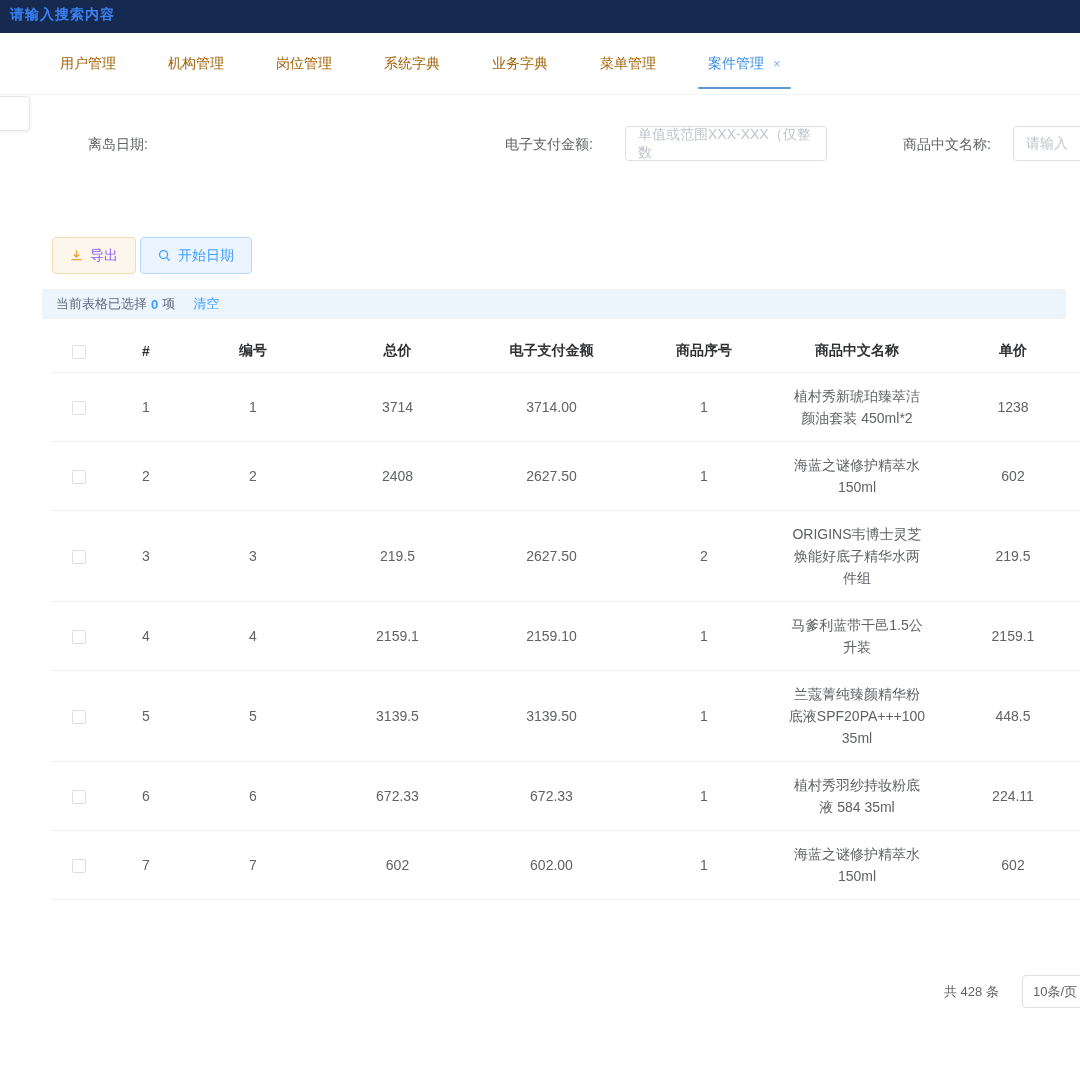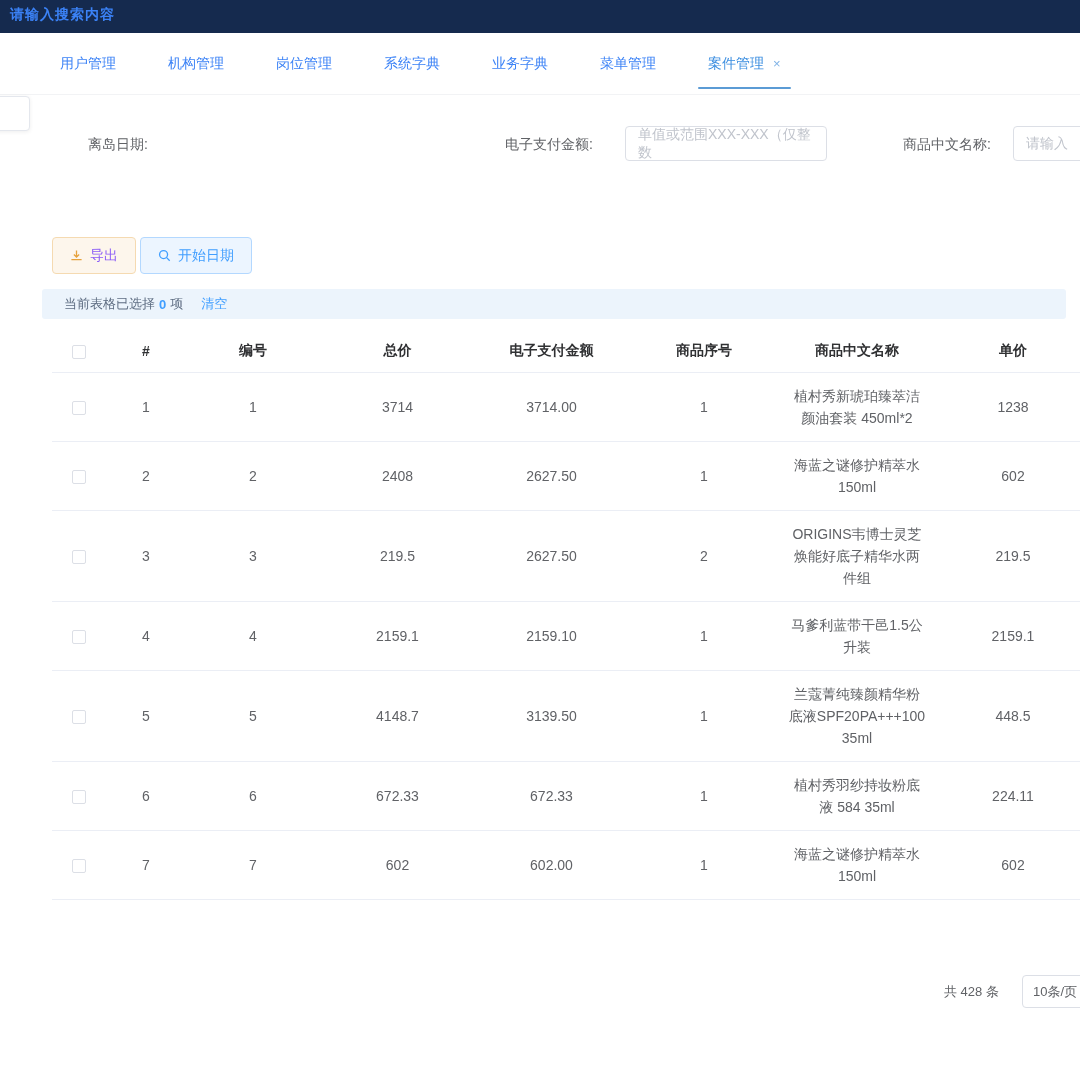--- a/index.html
+++ b/index.html
@@ -22,21 +22,21 @@
   }
   
   .tabbar {
     position:absolute; top:33px; left:0; width:1080px; height:62px;
     background:#ffffff; display:flex; align-items:center;
     padding-left:60px; gap:52px;
     border-bottom:1px solid #f2f3f5;
   }
   .tab {
     position:relative; display:flex; align-items:center; gap:9px;
-    font-size:14px; color:#3b82f6; cursor:pointer; white-space:nowrap;
+    font-size:14px; color:#a16207; cursor:pointer; white-space:nowrap;
     height:100%;
   }
   .tab.active { color:#3b8ee0; }
   .tab.active::after {
     content:""; position:absolute; bottom:5px; left:-10px; right:-10px;
     height:2px; background:#5b9bd5; border-radius:1px;
   }
   .tab .close-x { font-size:13px; color:#7fb2e6; line-height:1; }
   
   .mini-box {
@@ -80,21 +80,21 @@
   .stats {
     position:absolute; left:266px; top:0; height:37px; line-height:37px;
     font-size:15px; color:#303133; white-space:nowrap;
   }
   .stats b { font-weight:bold; }
   .stats .gap { display:inline-block; width:14px; }
   
   .selbar {
     position:absolute; top:289px; left:42px; width:1024px; height:30px;
     background:#ecf4fc; border-radius:3px;
-    display:flex; align-items:center; padding-left:22px;
+    display:flex; align-items:center; padding-left:14px;
     font-size:13px; color:#5e6d82;
   }
   .selbar .count { color:#409eff; font-weight:bold; margin:0 4px; }
   .selbar .clear { color:#409eff; margin-left:18px; cursor:pointer; }
   
   .table-wrap {
     position:absolute; top:330px; left:52px; width:1028px; height:572px;
     overflow:hidden;
   }
   table { border-collapse:collapse; table-layout:fixed; width:1040px; }
@@ -276,21 +276,21 @@
           <td>2159.1</td>
           <td>2159.10</td>
           <td>1</td>
           <td>马爹利蓝带干邑1.5公升装</td>
           <td>2159.1</td>
         </tr>
         <tr>
           <td><span class="checkbox"></span></td>
           <td>5</td>
           <td>5</td>
-          <td>4148.7</td>
+          <td>3139.5</td>
           <td>3139.50</td>
           <td>1</td>
           <td>兰蔻菁纯臻颜精华粉底液SPF20PA+++100 35ml</td>
           <td>448.5</td>
         </tr>
         <tr>
           <td><span class="checkbox"></span></td>
           <td>6</td>
           <td>6</td>
           <td>672.33</td>

